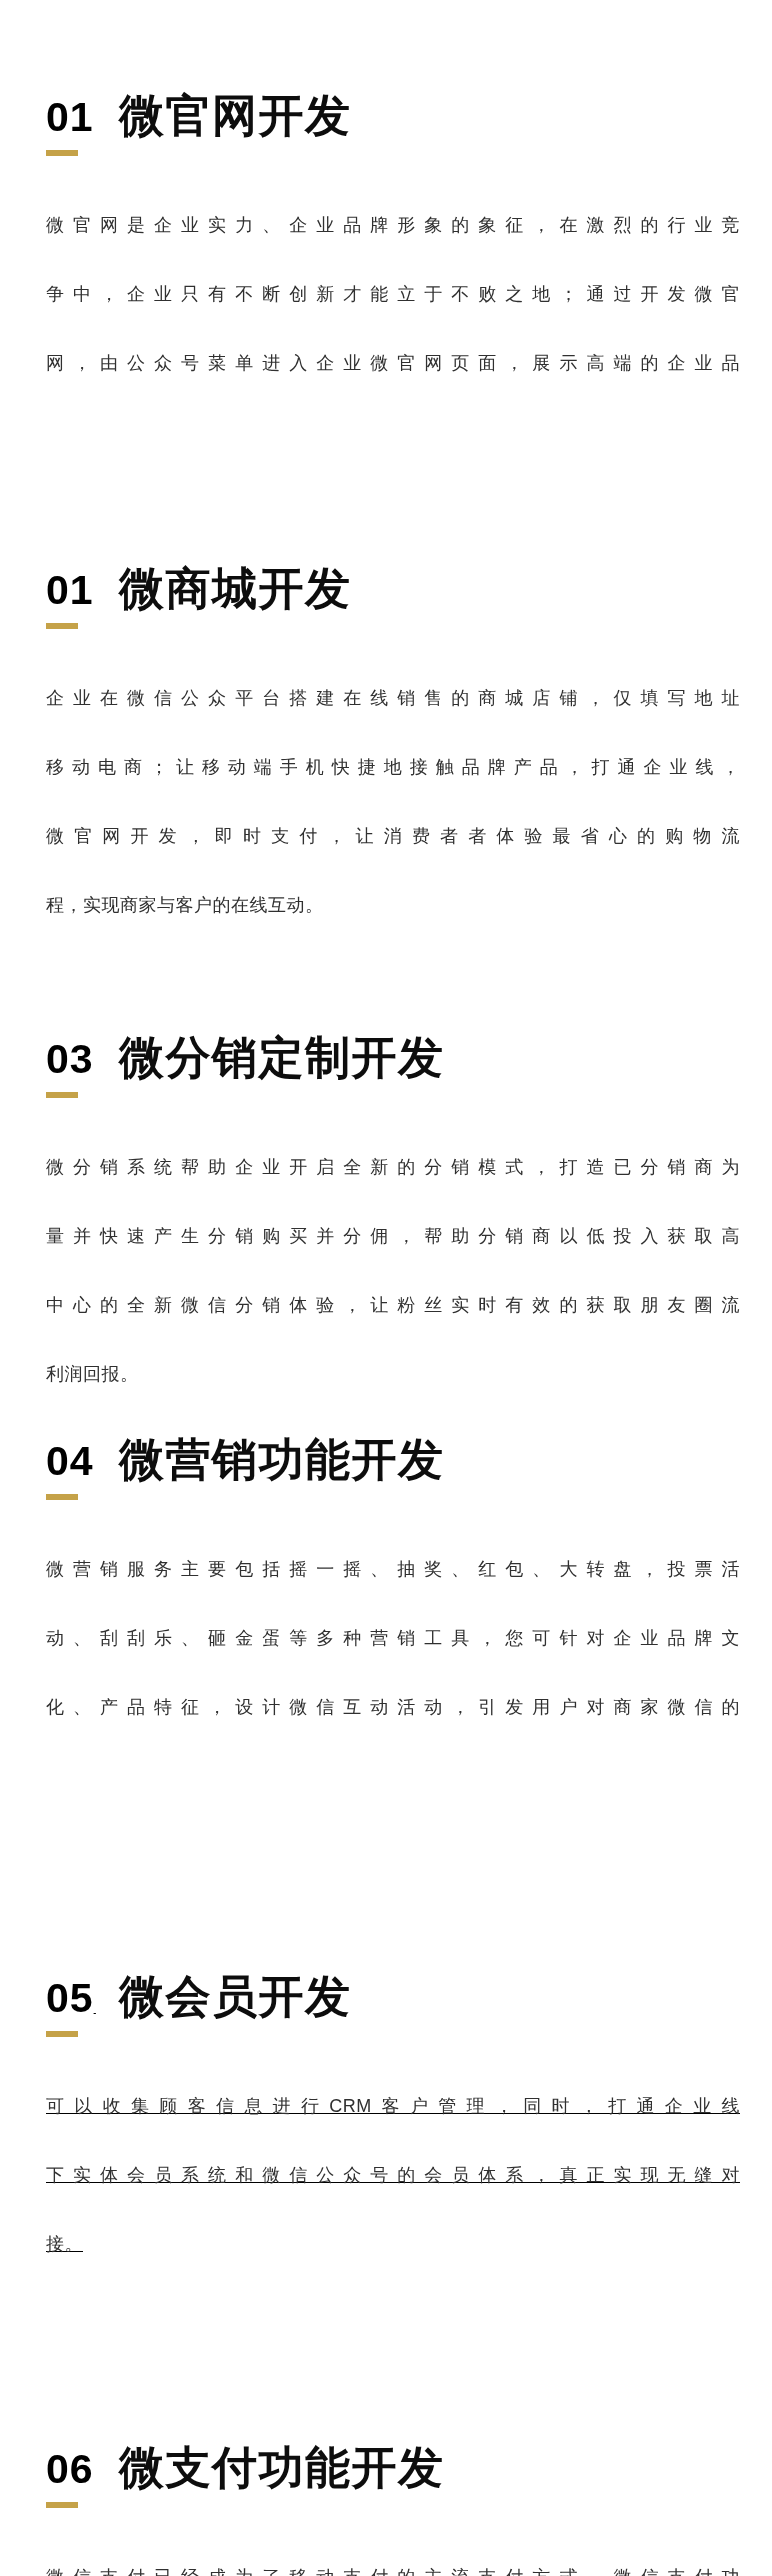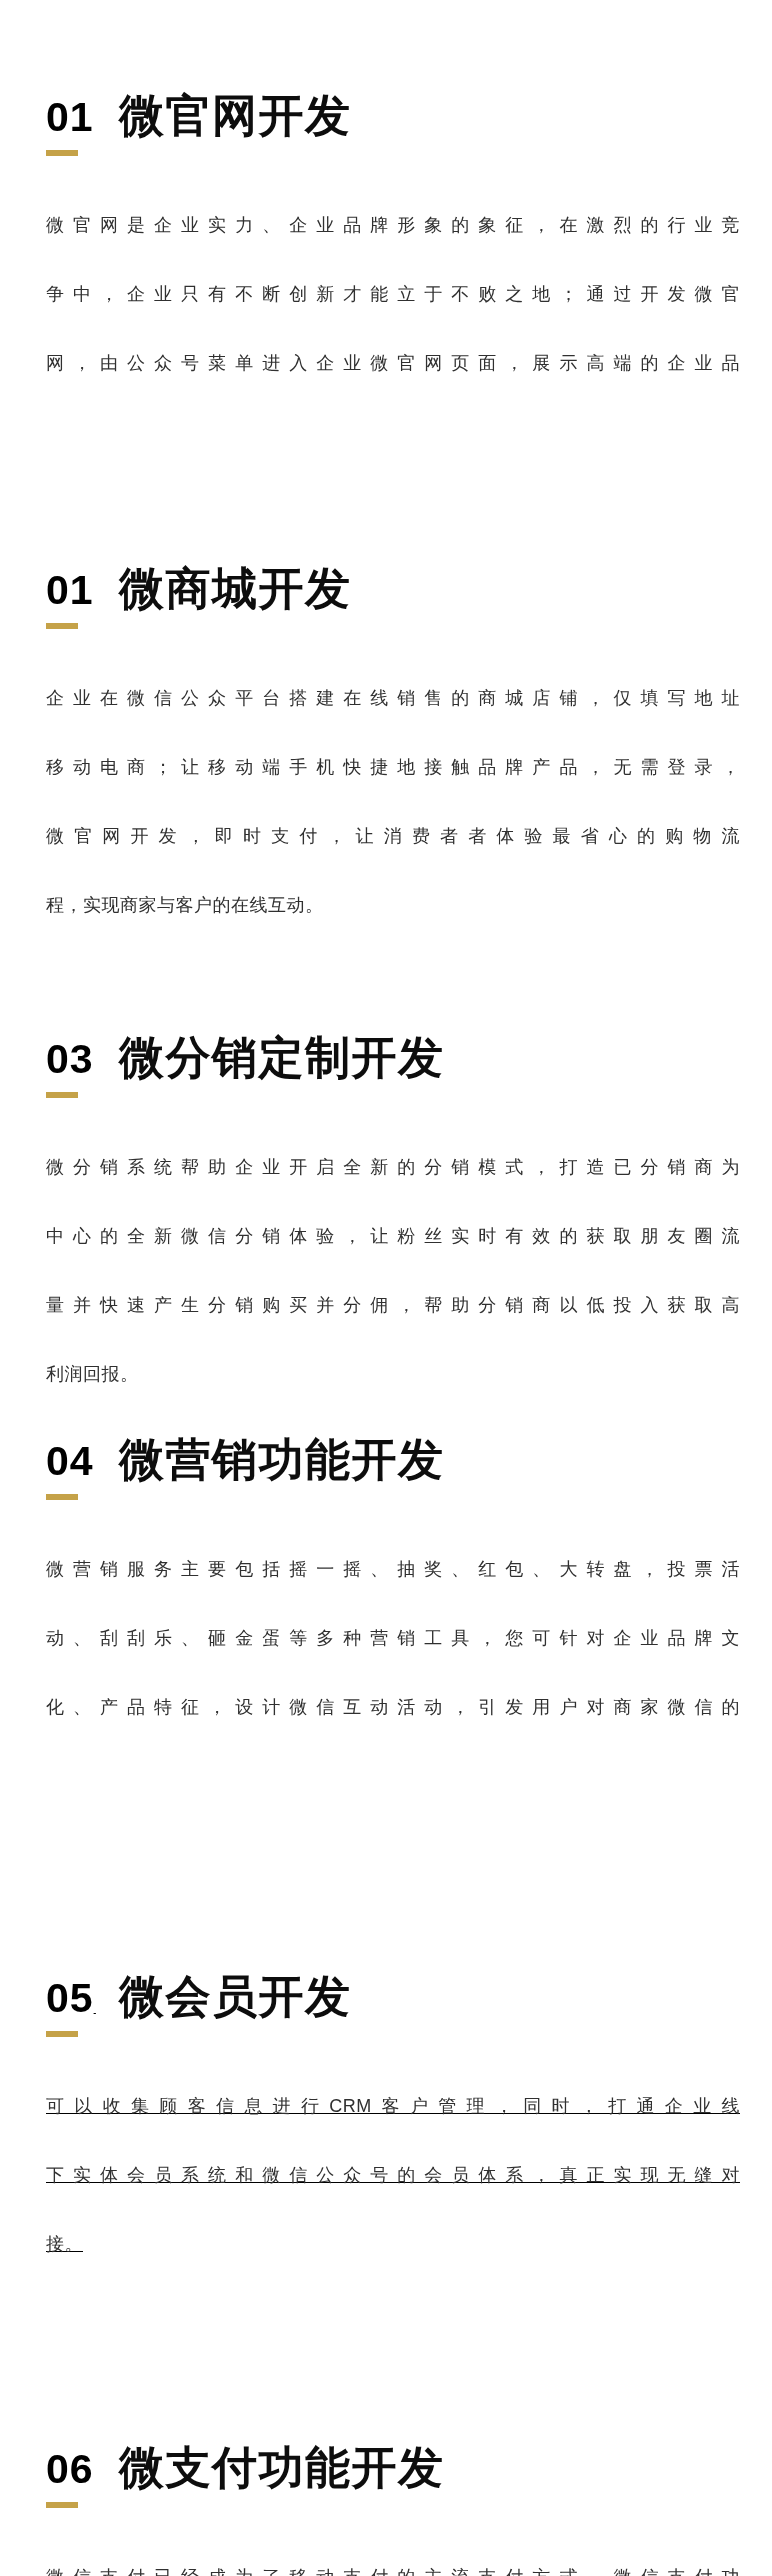--- a/index.html
+++ b/index.html
@@ -58,36 +58,36 @@
 </section>
 
 <section class="section">
   <div class="heading">
     <span class="sec-num">01</span>
     <span class="sec-title">微商城开发</span>
   </div>
   <div class="dash"></div>
   <div class="para">
     <div class="line">企业在微信公众平台搭建在线销售的商城店铺，仅填写地址</div>
-    <div class="line">移动电商；让移动端手机快捷地接触品牌产品，无需登录，</div>
+    <div class="line">移动电商；让移动端手机快捷地接触品牌产品，打通企业线，</div>
     <div class="line">微官网开发，即时支付，让消费者者体验最省心的购物流</div>
     <div class="line last">程，实现商家与客户的在线互动。</div>
   </div>
 </section>
 
 <section class="section">
   <div class="heading">
     <span class="sec-num">03</span>
     <span class="sec-title">微分销定制开发</span>
   </div>
   <div class="dash"></div>
   <div class="para">
     <div class="line">微分销系统帮助企业开启全新的分销模式，打造已分销商为</div>
+    <div class="line">量并快速产生分销购买并分佣，帮助分销商以低投入获取高</div>
     <div class="line">中心的全新微信分销体验，让粉丝实时有效的获取朋友圈流</div>
-    <div class="line">量并快速产生分销购买并分佣，帮助分销商以低投入获取高</div>
     <div class="line last">利润回报。</div>
   </div>
 </section>
 
 <section class="section">
   <div class="heading">
     <span class="sec-num">04</span>
     <span class="sec-title">微营销功能开发</span>
   </div>
   <div class="dash"></div>

